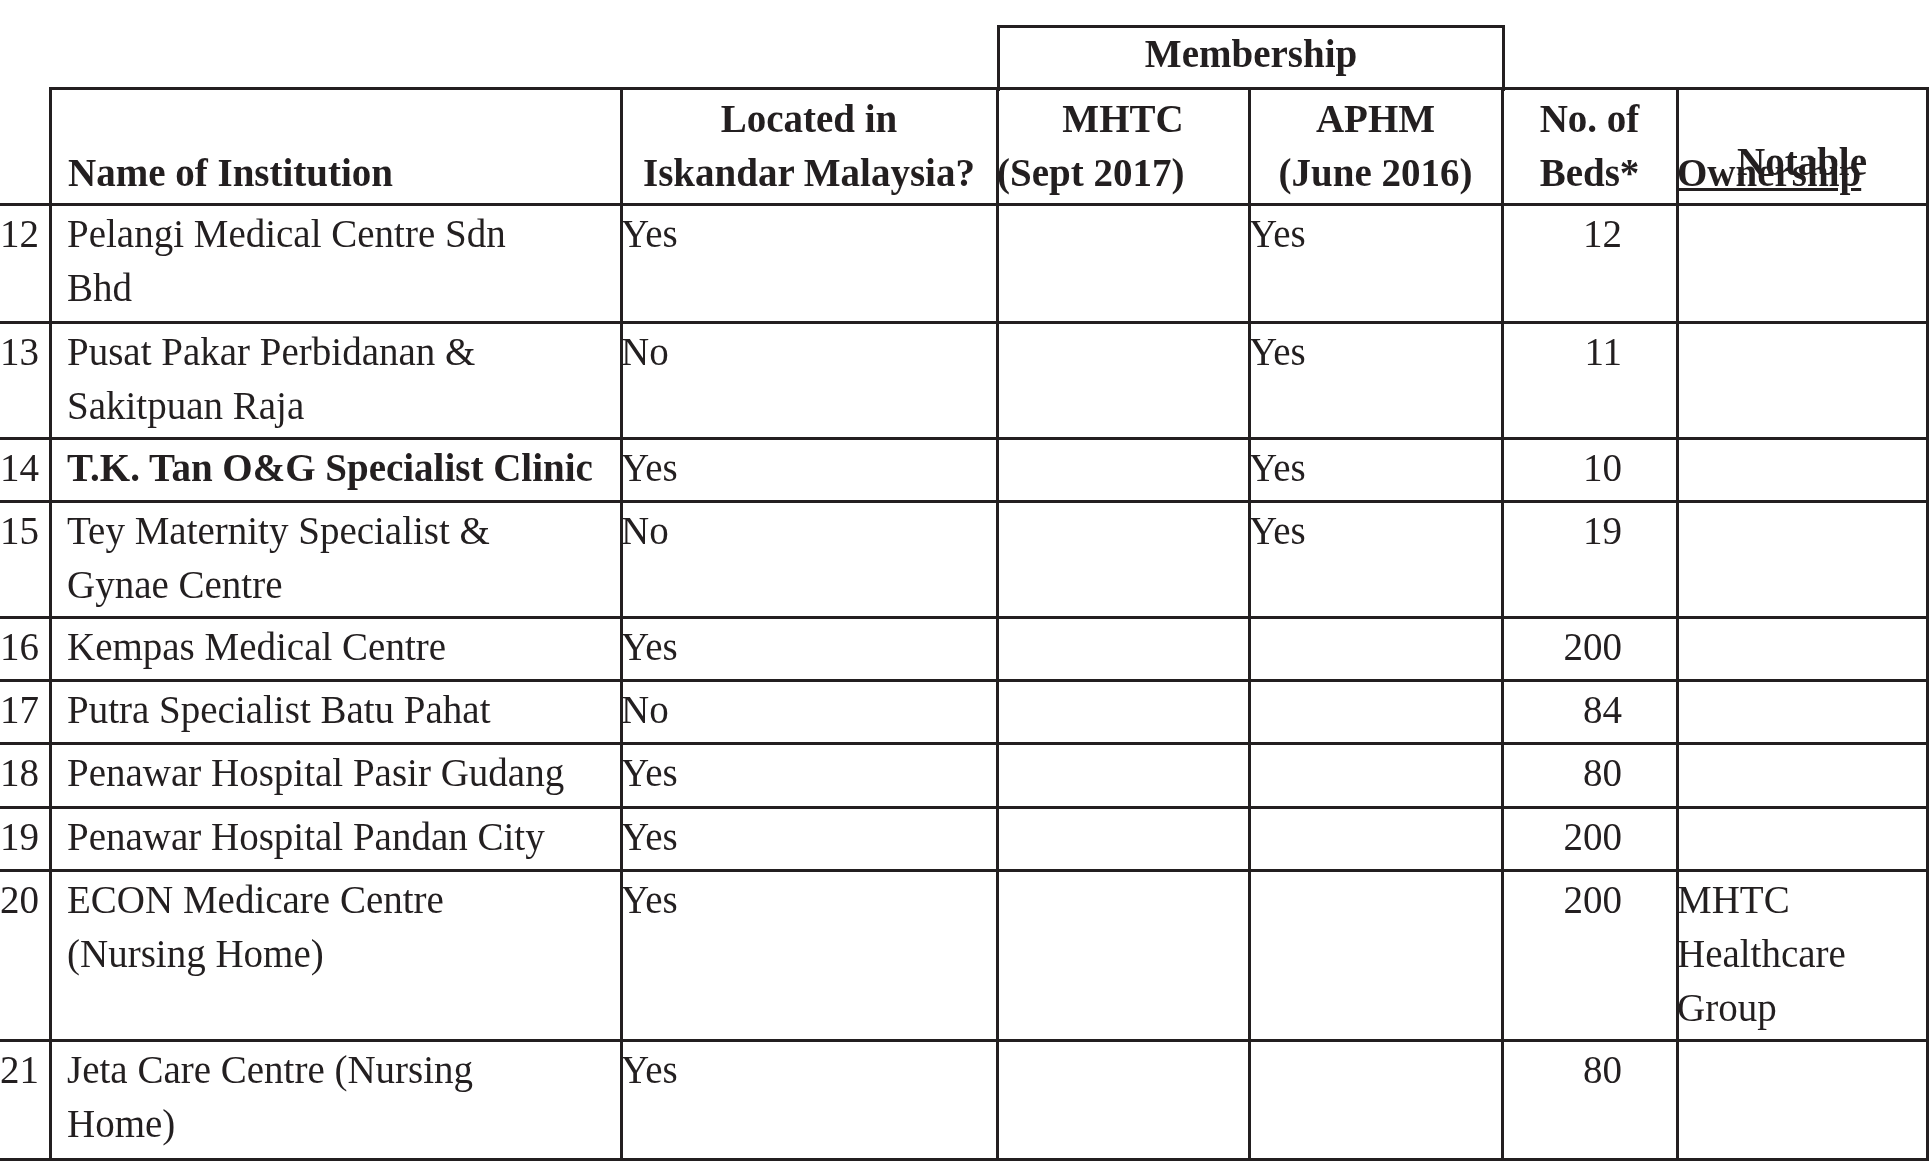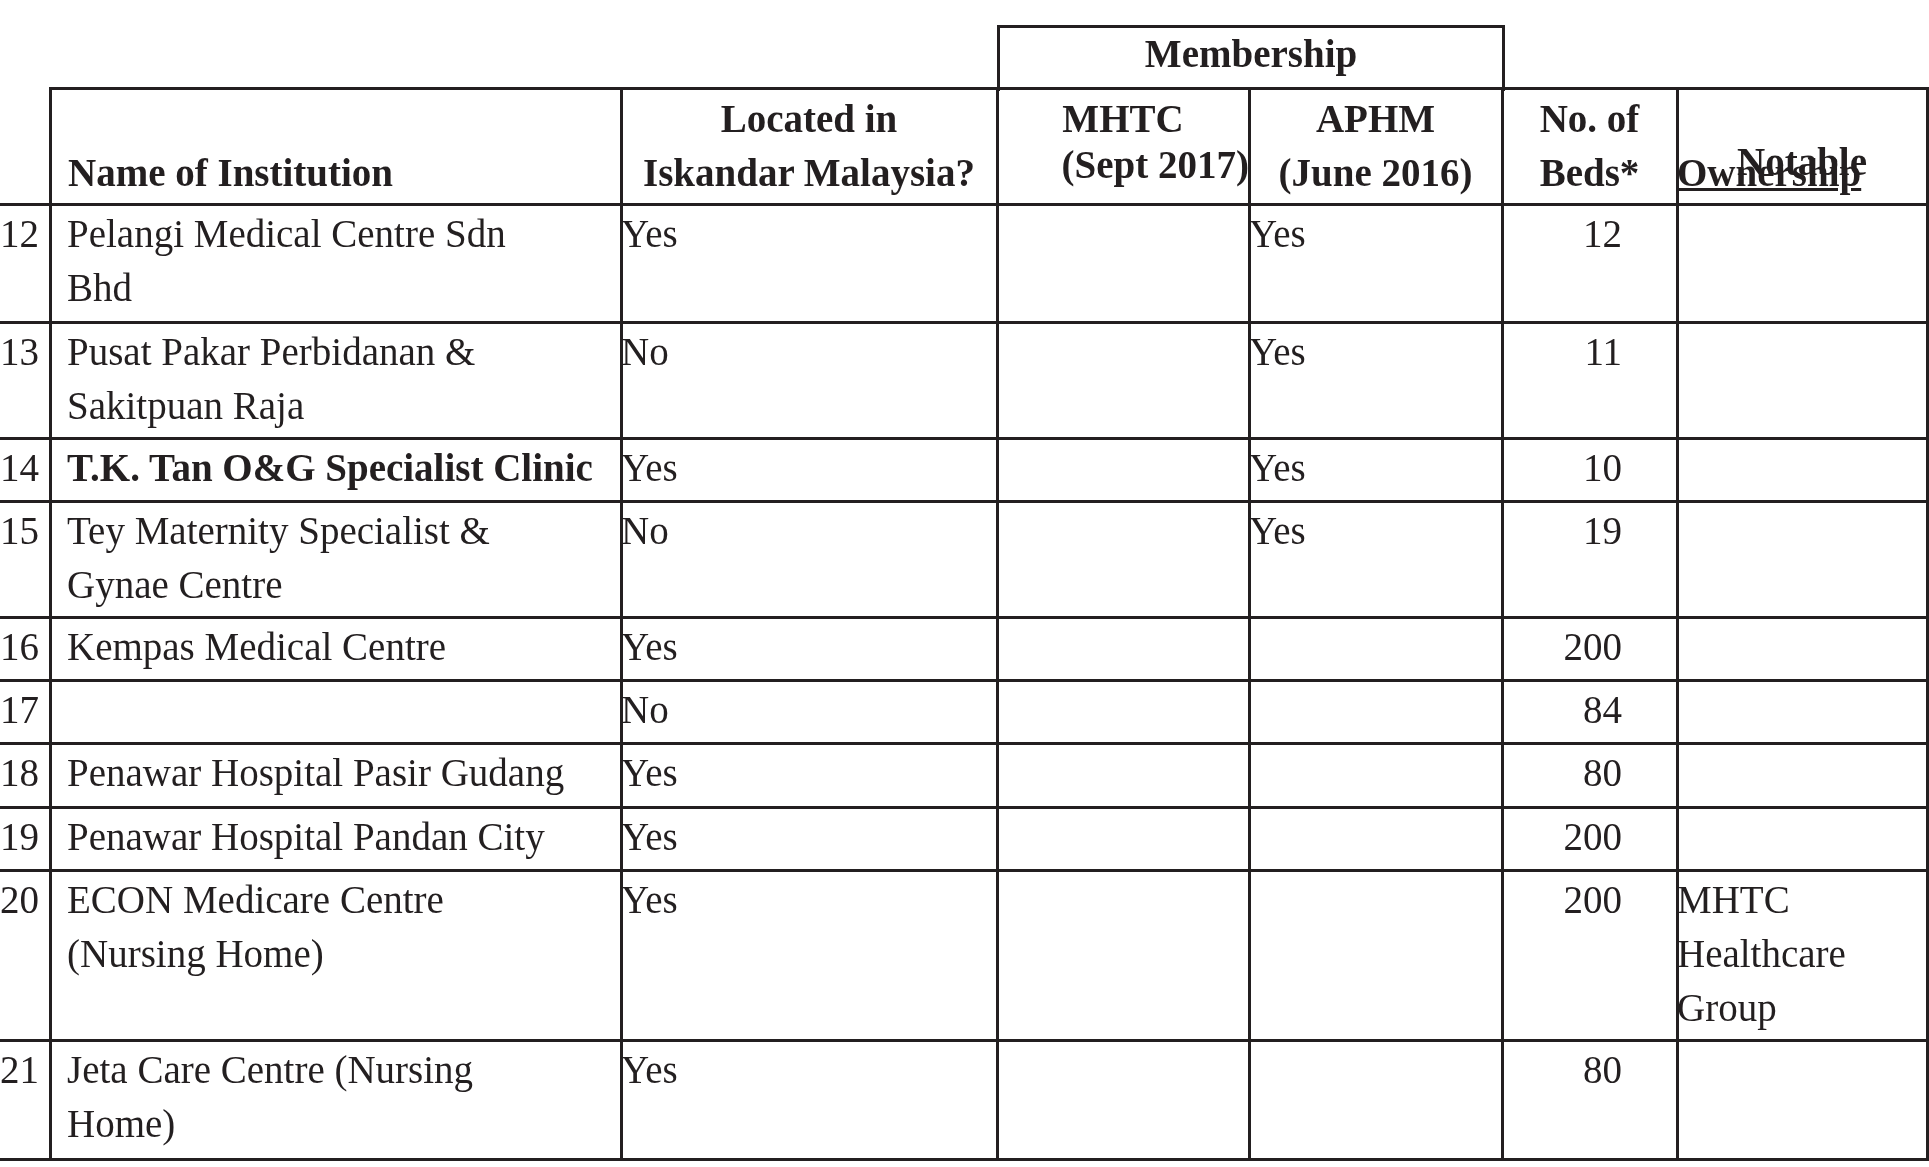--- a/index.html
+++ b/index.html
@@ -21,21 +21,21 @@
 
   <div class="abs" style="left:997px; top:25px; width:508px; height:66px; border:3px solid #231f20; border-bottom:none;"></div>
   <div class="txt hdr" style="left:997px; top:27px; width:508px;">Membership</div>
 
   <div id="hdr-cells">
       <div class="txt hdr" style="left:50px; width:571px; top:92px; text-align:left; padding-left:18px; box-sizing:border-box;"></div>
       <div class="txt hdr" style="left:50px; width:571px; top:146px; text-align:left; padding-left:18px; box-sizing:border-box;">Name of Institution</div>
       <div class="txt hdr" style="left:621px; width:376px; top:92px; text-align:center;  box-sizing:border-box;">Located in</div>
       <div class="txt hdr" style="left:621px; width:376px; top:146px; text-align:center;  box-sizing:border-box;">Iskandar Malaysia?</div>
       <div class="txt hdr" style="left:997px; width:252px; top:92px; text-align:center;  box-sizing:border-box;">MHTC</div>
-      <div class="txt hdr" style="left:997px; width:252px; top:138px; text-align:right;  box-sizing:border-box;">(Sept 2017)</div>
+      <div class="txt hdr" style="left:997px; width:252px; top:146px; text-align:left;  box-sizing:border-box;">(Sept 2017)</div>
       <div class="txt hdr" style="left:1249px; width:253px; top:92px; text-align:center;  box-sizing:border-box;">APHM</div>
       <div class="txt hdr" style="left:1249px; width:253px; top:146px; text-align:center;  box-sizing:border-box;">(June 2016)</div>
       <div class="txt hdr" style="left:1502px; width:175px; top:92px; text-align:center;  box-sizing:border-box;">No. of</div>
       <div class="txt hdr" style="left:1502px; width:175px; top:146px; text-align:center;  box-sizing:border-box;">Beds*</div>
       <div class="txt hdr" style="left:1677px; width:250px; top:92px; text-align:center;  box-sizing:border-box;margin-top:43px;">Notable</div>
       <div class="txt hdr" style="left:1677px; width:250px; top:146px; text-align:left;  box-sizing:border-box;text-decoration:underline;">Ownership</div>
     </div>
 
   <div id="grid">
       <div class="hline" style="left:50px; top:87px; width:1879px;"></div>
@@ -108,20 +108,21 @@
       <div class="abs" style="left:0; top:617px; width:1929px; height:63px;">
         <div class="rownum" style="top:3px;">16</div>
         <div class="txt" style="left:67px; top:3px;">Kempas Medical Centre</div>
         <div class="txt ctr" style="left:621px; width:376px; top:3px;">Yes</div>
         <div class="txt ctr" style="left:997px; width:252px; top:3px;"></div>
         <div class="txt ctr" style="left:1249px; width:253px; top:3px;"></div>
         <div class="txt rgt" style="left:1502px; width:120px; top:3px;">200</div>
       </div>
       <div class="abs" style="left:0; top:680px; width:1929px; height:63px;">
         <div class="rownum" style="top:3px;">17</div>
+        <div class="txt" style="left:67px; top:3px;">Putra Specialist Batu Pahat</div>
         <div class="txt ctr" style="left:621px; width:376px; top:3px;">No</div>
         <div class="txt ctr" style="left:997px; width:252px; top:3px;"></div>
         <div class="txt ctr" style="left:1249px; width:253px; top:3px;"></div>
         <div class="txt rgt" style="left:1502px; width:120px; top:3px;">84</div>
       </div>
       <div class="abs" style="left:0; top:743px; width:1929px; height:64px;">
         <div class="rownum" style="top:3px;">18</div>
         <div class="txt" style="left:67px; top:3px;">Penawar Hospital Pasir Gudang</div>
         <div class="txt ctr" style="left:621px; width:376px; top:3px;">Yes</div>
         <div class="txt ctr" style="left:997px; width:252px; top:3px;"></div>

